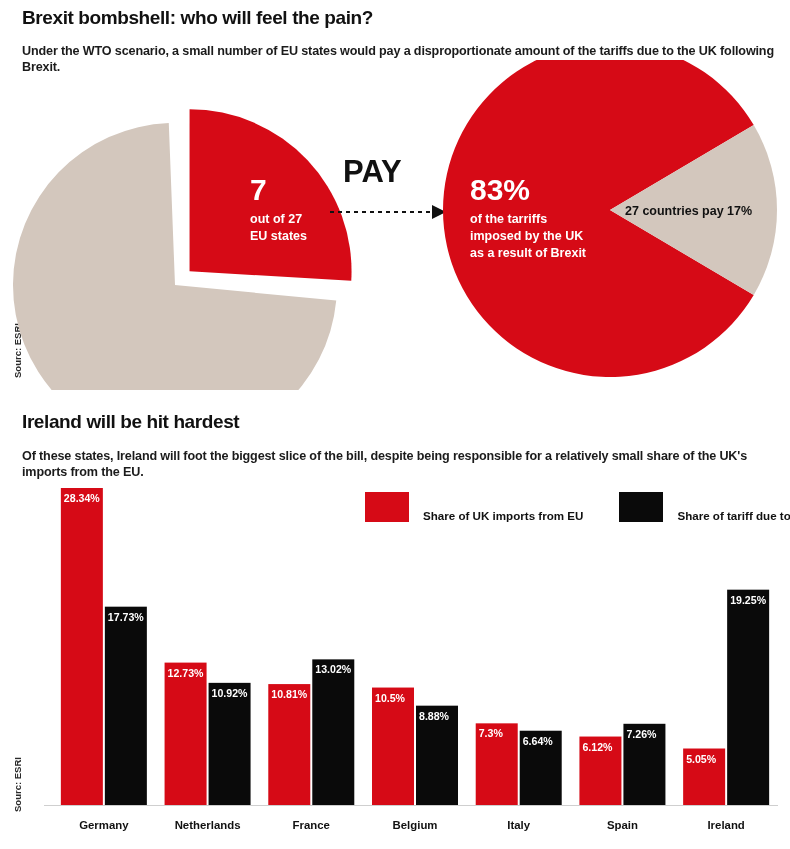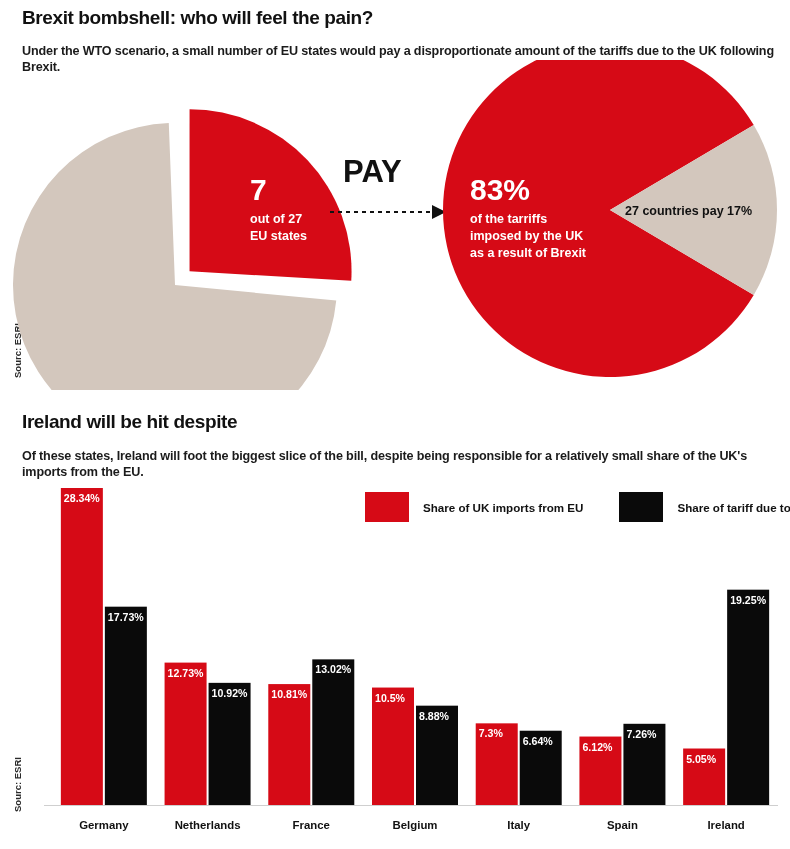--- a/index.html
+++ b/index.html
@@ -56,21 +56,21 @@
   .pay-word{
     font-family:"Liberation Sans", sans-serif;
     font-weight:bold;fill:#111111;font-size:31px;letter-spacing:0px;
   }
 
   
   #legend{
     position:absolute;left:365px;top:492px;
     display:flex;align-items:center;gap:0px;
   }
-  .lg-item{display:flex;align-items:center;}
+  .lg-item{display:flex;align-items:flex-end;}
   .lg-swatch{width:44px;height:30px;display:block;}
   .lg-label{font-size:11.6px;font-weight:bold;color:#111;margin-left:14px;white-space:nowrap;}
   .lg-gap{width:36px;}
 
   
   #barchart{position:absolute;left:0;top:470px;width:644px;height:379px;}
   #barchart svg{display:block;}
   .bar-val{
     font-family:"Liberation Sans", sans-serif;
     font-weight:bold;fill:#ffffff;font-size:10.6px;
@@ -117,21 +117,21 @@
       <text class="pie-num" x="470" y="140" style="font-size:30px">83%</text>
       <text class="pie-cap" x="470" y="163">of the tarriffs</text>
       <text class="pie-cap" x="470" y="180">imposed by the UK</text>
       <text class="pie-cap" x="470" y="197">as a result of Brexit</text>
 
       <text class="pie-out" x="625" y="155">27 countries pay 17%</text>
     </svg>
   </div>
 
   <div id="block2-head">
-    <div class="sec-title">Ireland will be hit despite</div>
+    <div class="sec-title">Ireland will be hit hardest</div>
     <div class="sec-sub">Of these states, Ireland will foot the biggest slice of the bill, despite being responsible for a relatively small share of the UK's imports from the EU.</div>
   </div>
 
   <div class="source" id="source-2">Sourc: ESRI</div>
 
   <div id="legend">
     <div class="lg-item">
       <span class="lg-swatch" style="background: rgb(214, 10, 22);"></span>
       <span class="lg-label">Share of UK imports from EU</span>
     </div>

